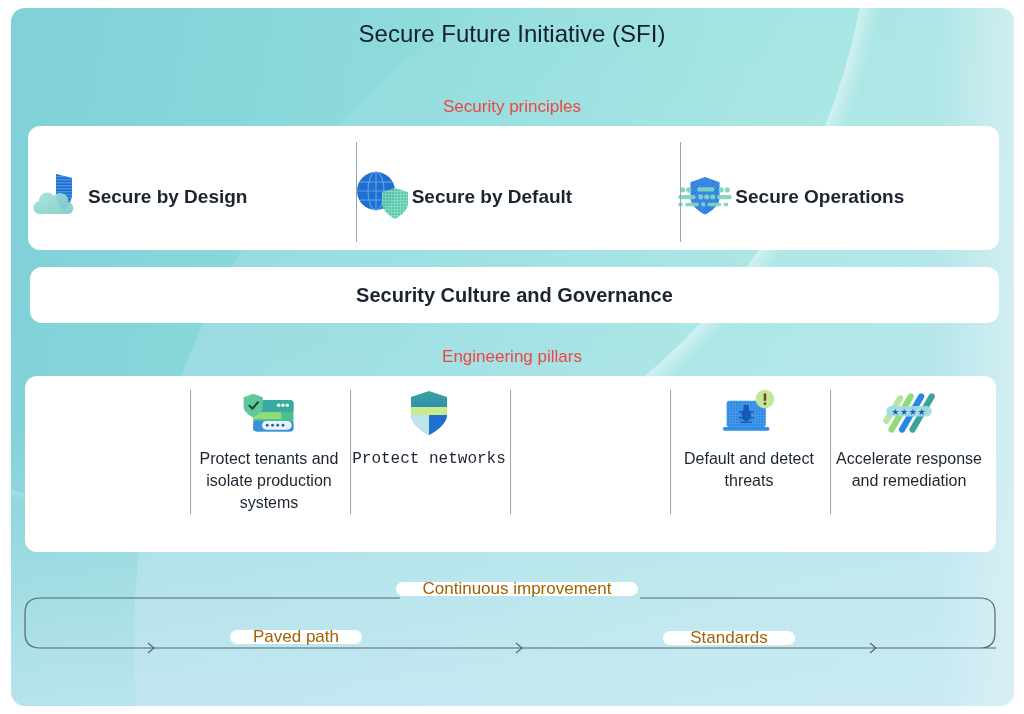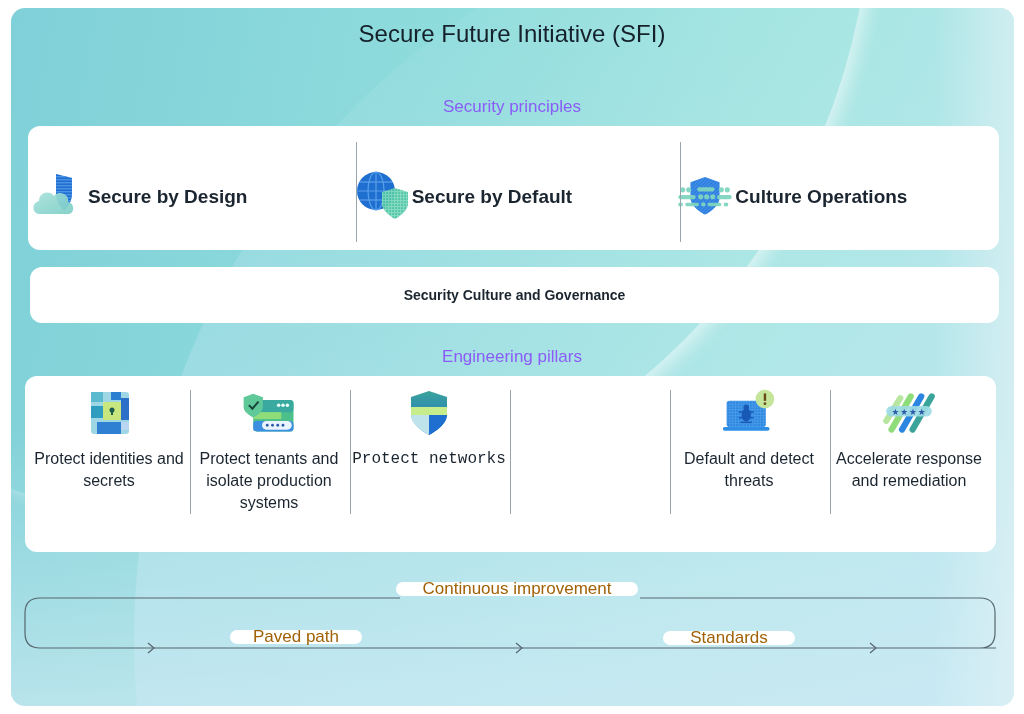--- a/index.html
+++ b/index.html
@@ -26,34 +26,34 @@
   .panel .edge {
     position: absolute; right: 0; top: 0; width: 80px; height: 100%;
     background: linear-gradient(90deg, rgba(230,240,242,0) 0%, rgba(225,242,246,0.65) 100%);
   }
   .title {
     position: absolute; left: 0; width: 1024px; top: 20px; text-align: center;
     font-size: 24px; font-weight: normal; color: #15202b;
   }
   .section-label {
     position: absolute; left: 0; width: 1024px; text-align: center;
-    font-size: 17px; color: #8b5cf6;
+    font-size: 17px; color: #ef4444;
   }
   .card {
     position: absolute; background: #ffffff; border-radius: 12px;
   }
   .principles { left: 28px; top: 126px; width: 971px; height: 124px; display: flex; }
   .principle {
     flex: 1; position: relative; display: flex; flex-direction: row; align-items: center;
   }
   .principle .icon { margin-top: 14px; width: 60px; height: 50px; }
   .principle .label { margin-top: 18px; font-size: 19px; font-weight: bold; color: #1b2530; }
   .vdiv { position: absolute; top: 16px; width: 1px; height: 100px; background: #9aa4ad; }
   .culture { left: 30px; top: 267px; width: 969px; height: 56px; display: flex; align-items: center; justify-content: center; }
-  .culture .label { font-size: 14px; font-weight: bold; color: #1b2530; text-align: right; }
+  .culture .label { font-size: 20px; font-weight: bold; color: #1b2530; text-align: right; }
   .pillars { left: 25px; top: 376px; width: 971px; height: 176px; }
   .pillar {
     position: absolute; top: 0; width: 160px; display: flex; flex-direction: column; align-items: center;
   }
   .pillar .icon { margin-top: 12px; width: 56px; height: 50px; }
   .pillar .label { margin-top: 10px; font-size: 16px; text-align: center; line-height: 22px; color: #1b2530; }
   .pdiv { position: absolute; top: 14px; width: 1px; height: 124px; background: #9aa4ad; }
   .loop { position: absolute; left: 0; top: 0; }
   .pill {
     position: absolute; background: #ffffff; border-radius: 16px; height: 14px;
@@ -132,48 +132,33 @@
           <circle cx="37" cy="27" r="3"></circle>
           <circle cx="44" cy="27" r="3"></circle>
         <rect x="49" y="25" width="17" height="5" rx="2"></rect>
         <rect x="4" y="34" width="5" height="4" rx="1"></rect>
         <rect x="12" y="34" width="16" height="4" rx="2"></rect>
         <circle cx="33" cy="36" r="2.5"></circle>
         <rect x="38" y="34" width="16" height="4" rx="2"></rect>
         <rect x="57" y="34" width="5" height="4" rx="1"></rect>
       </g>
     </svg>
-    <div class="label">Culture Operations</div>
+    <div class="label">Secure Operations</div>
   </div>
   <div class="vdiv" style="left:328px;"></div>
   <div class="vdiv" style="left:652px;"></div>
 </div>
 
 <div class="card culture">
   <div class="label">Security Culture and Governance</div>
 </div>
 
 <div class="section-label" style="top:347px;">Engineering pillars</div>
 
 <div class="card pillars">
-  <div class="pillar" style="left:4px;">
-    <svg class="icon" viewBox="0 0 56 50">
-      <rect x="10" y="4" width="38" height="42" rx="3" fill="#9fd6e4"></rect>
-      <rect x="10" y="4" width="12" height="10" fill="#5bbad0"></rect>
-      <rect x="30" y="4" width="10" height="8" fill="#2b7fd0"></rect>
-      <rect x="10" y="18" width="14" height="12" fill="#2e9dc0"></rect>
-      <rect x="40" y="10" width="8" height="22" fill="#2b6fc8"></rect>
-      <rect x="16" y="34" width="24" height="12" fill="#2f7fd2"></rect>
-      <rect x="22" y="14" width="18" height="18" fill="#c7e67d"></rect>
-      <circle cx="31" cy="22" r="2.5" fill="#1a5d4a"></circle>
-      <rect x="30" y="22" width="2" height="5" fill="#1a5d4a"></rect>
-      <rect x="40" y="34" width="8" height="8" fill="#b9d7f2"></rect>
-    </svg>
-    <div class="label">Protect identities and secrets</div>
-  </div>
   <div class="pillar" style="left:164px;">
     <svg class="icon" viewBox="0 0 64 50">
       <rect x="14" y="10" width="46" height="36" rx="4" fill="#4cbf8a"></rect>
       <rect x="14" y="10" width="46" height="14" rx="4" fill="#3aa9a0"></rect>
       <circle cx="48" cy="16" r="2" fill="#e8fff6"></circle>
         <circle cx="53" cy="16" r="2" fill="#e8fff6"></circle>
         <circle cx="43" cy="16" r="2" fill="#e8fff6"></circle>
       <rect x="14" y="24" width="32" height="8" fill="#8fdc7a"></rect>
       <rect x="14" y="34" width="46" height="12" rx="4" fill="#3c8fe0"></rect>
       <rect x="24" y="34" width="34" height="10" rx="5" fill="#e9f4ff"></rect>

